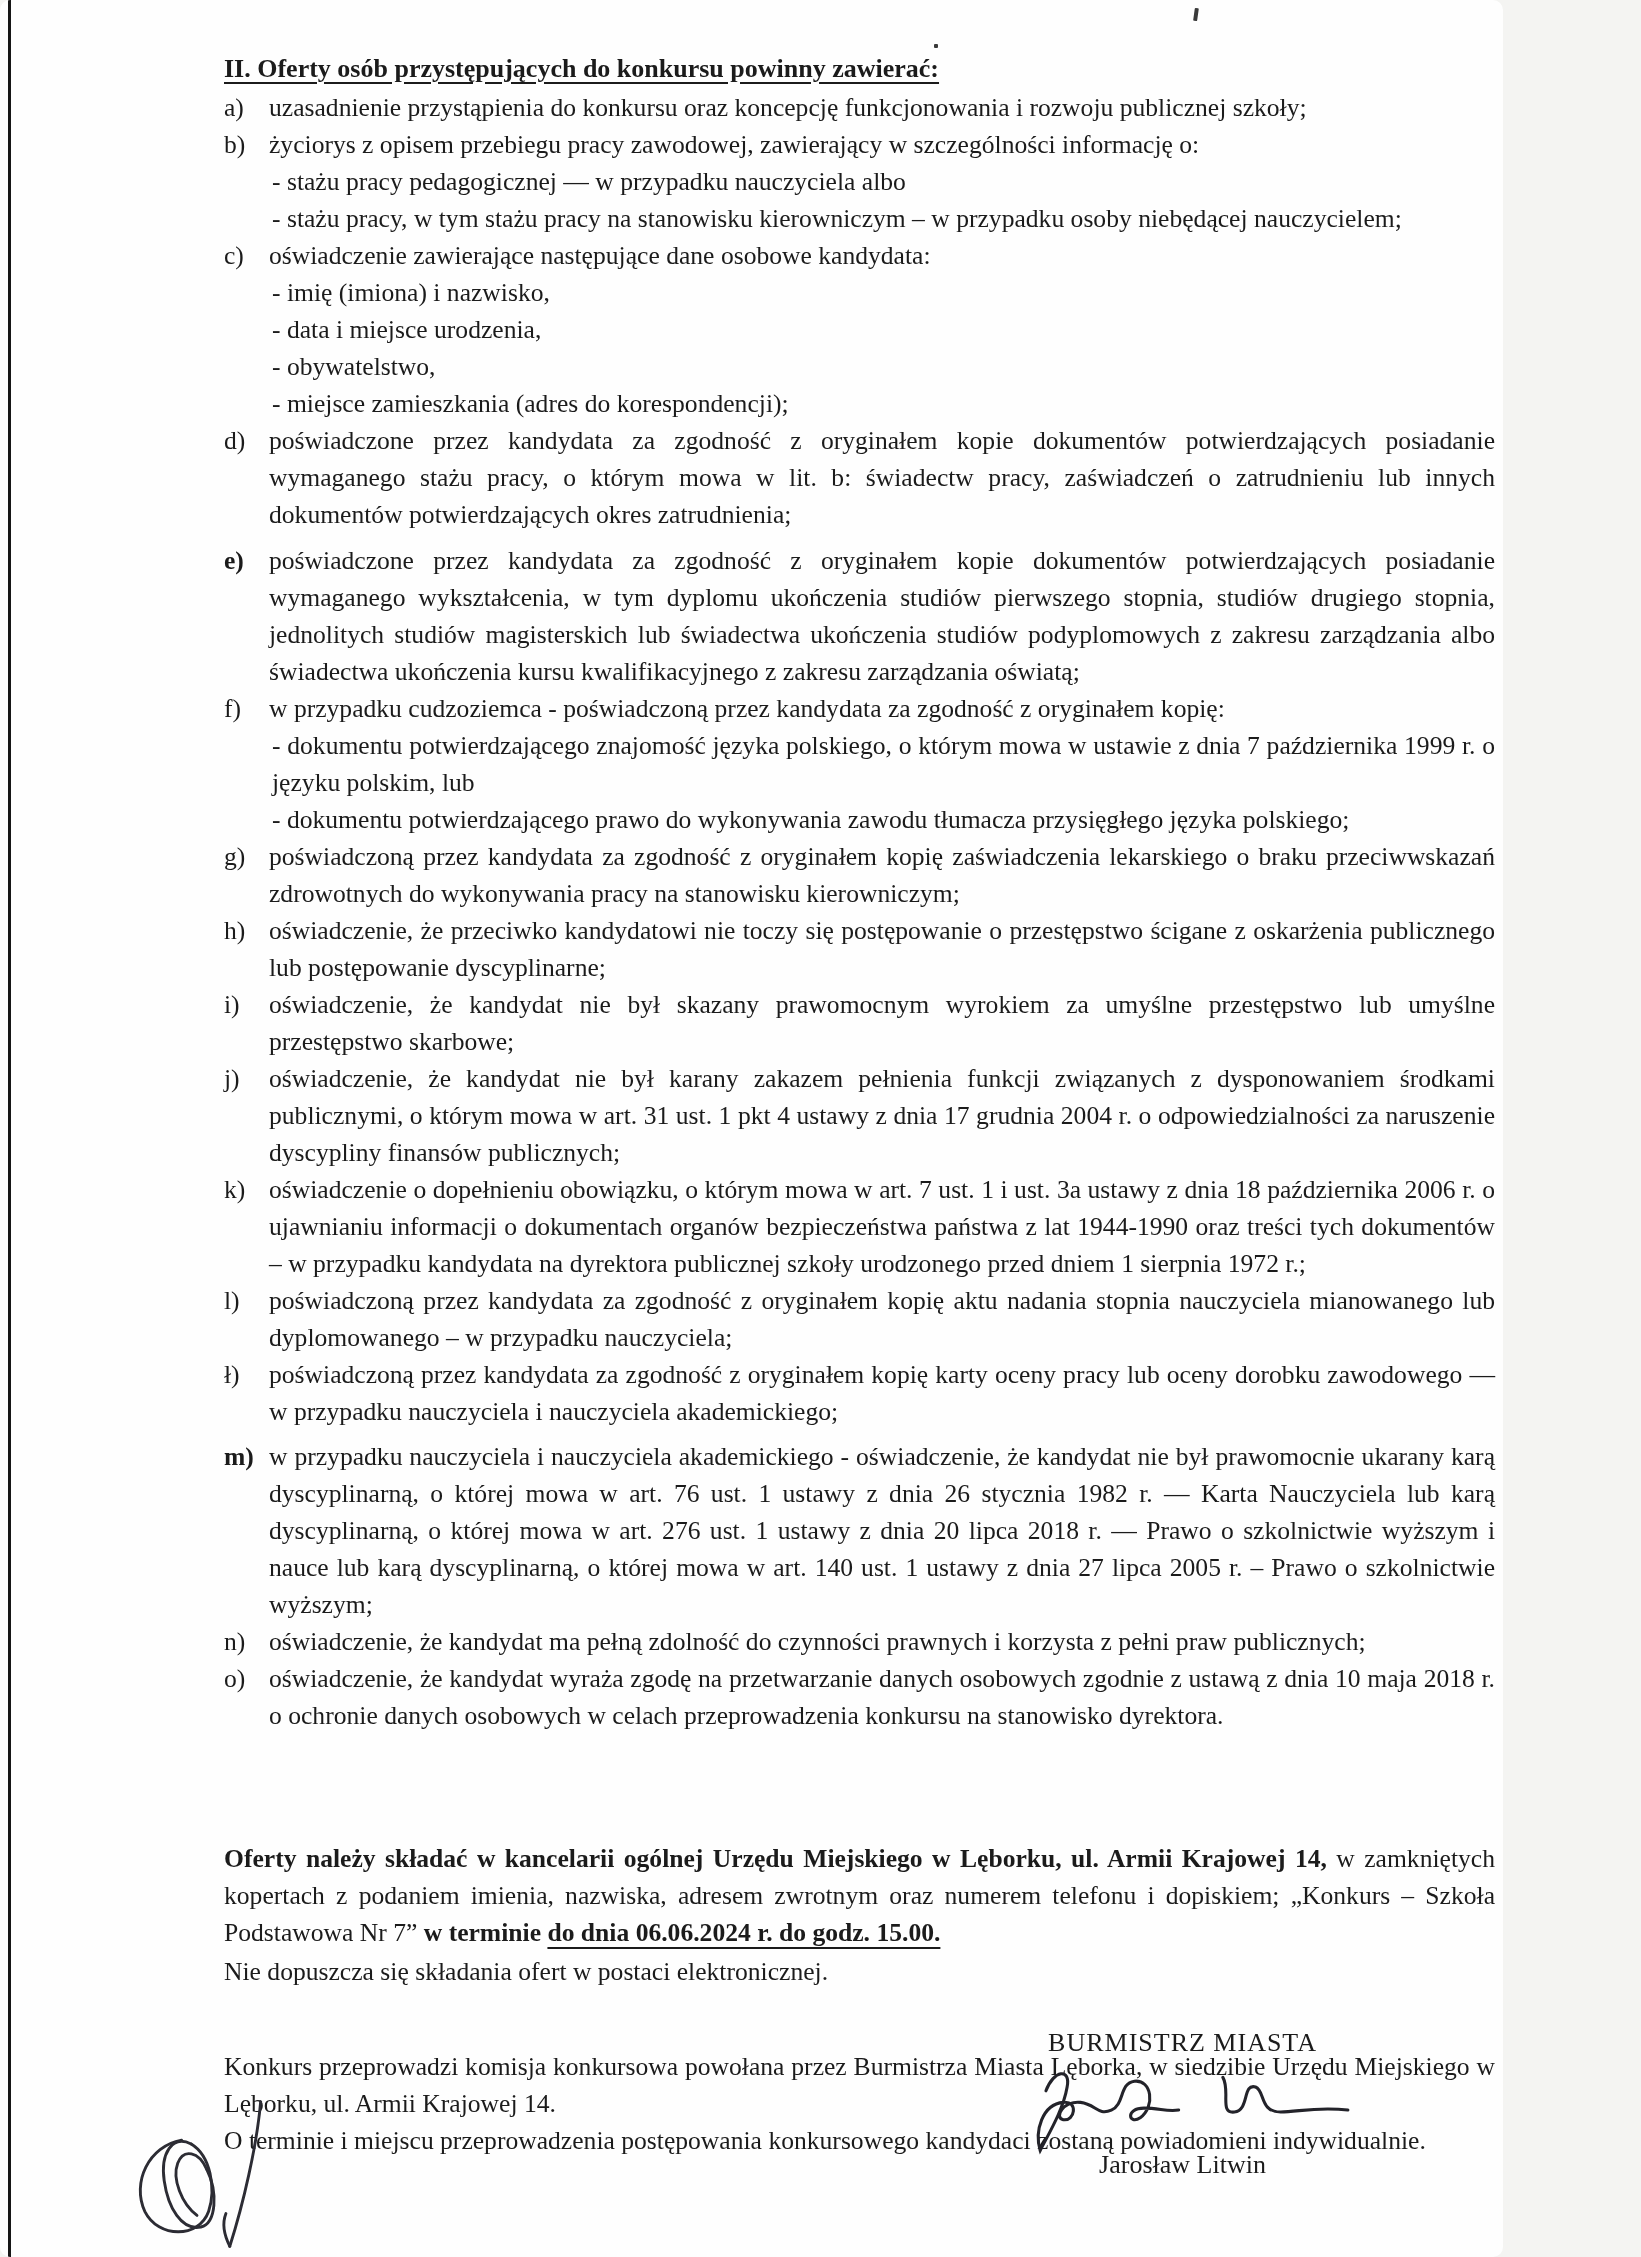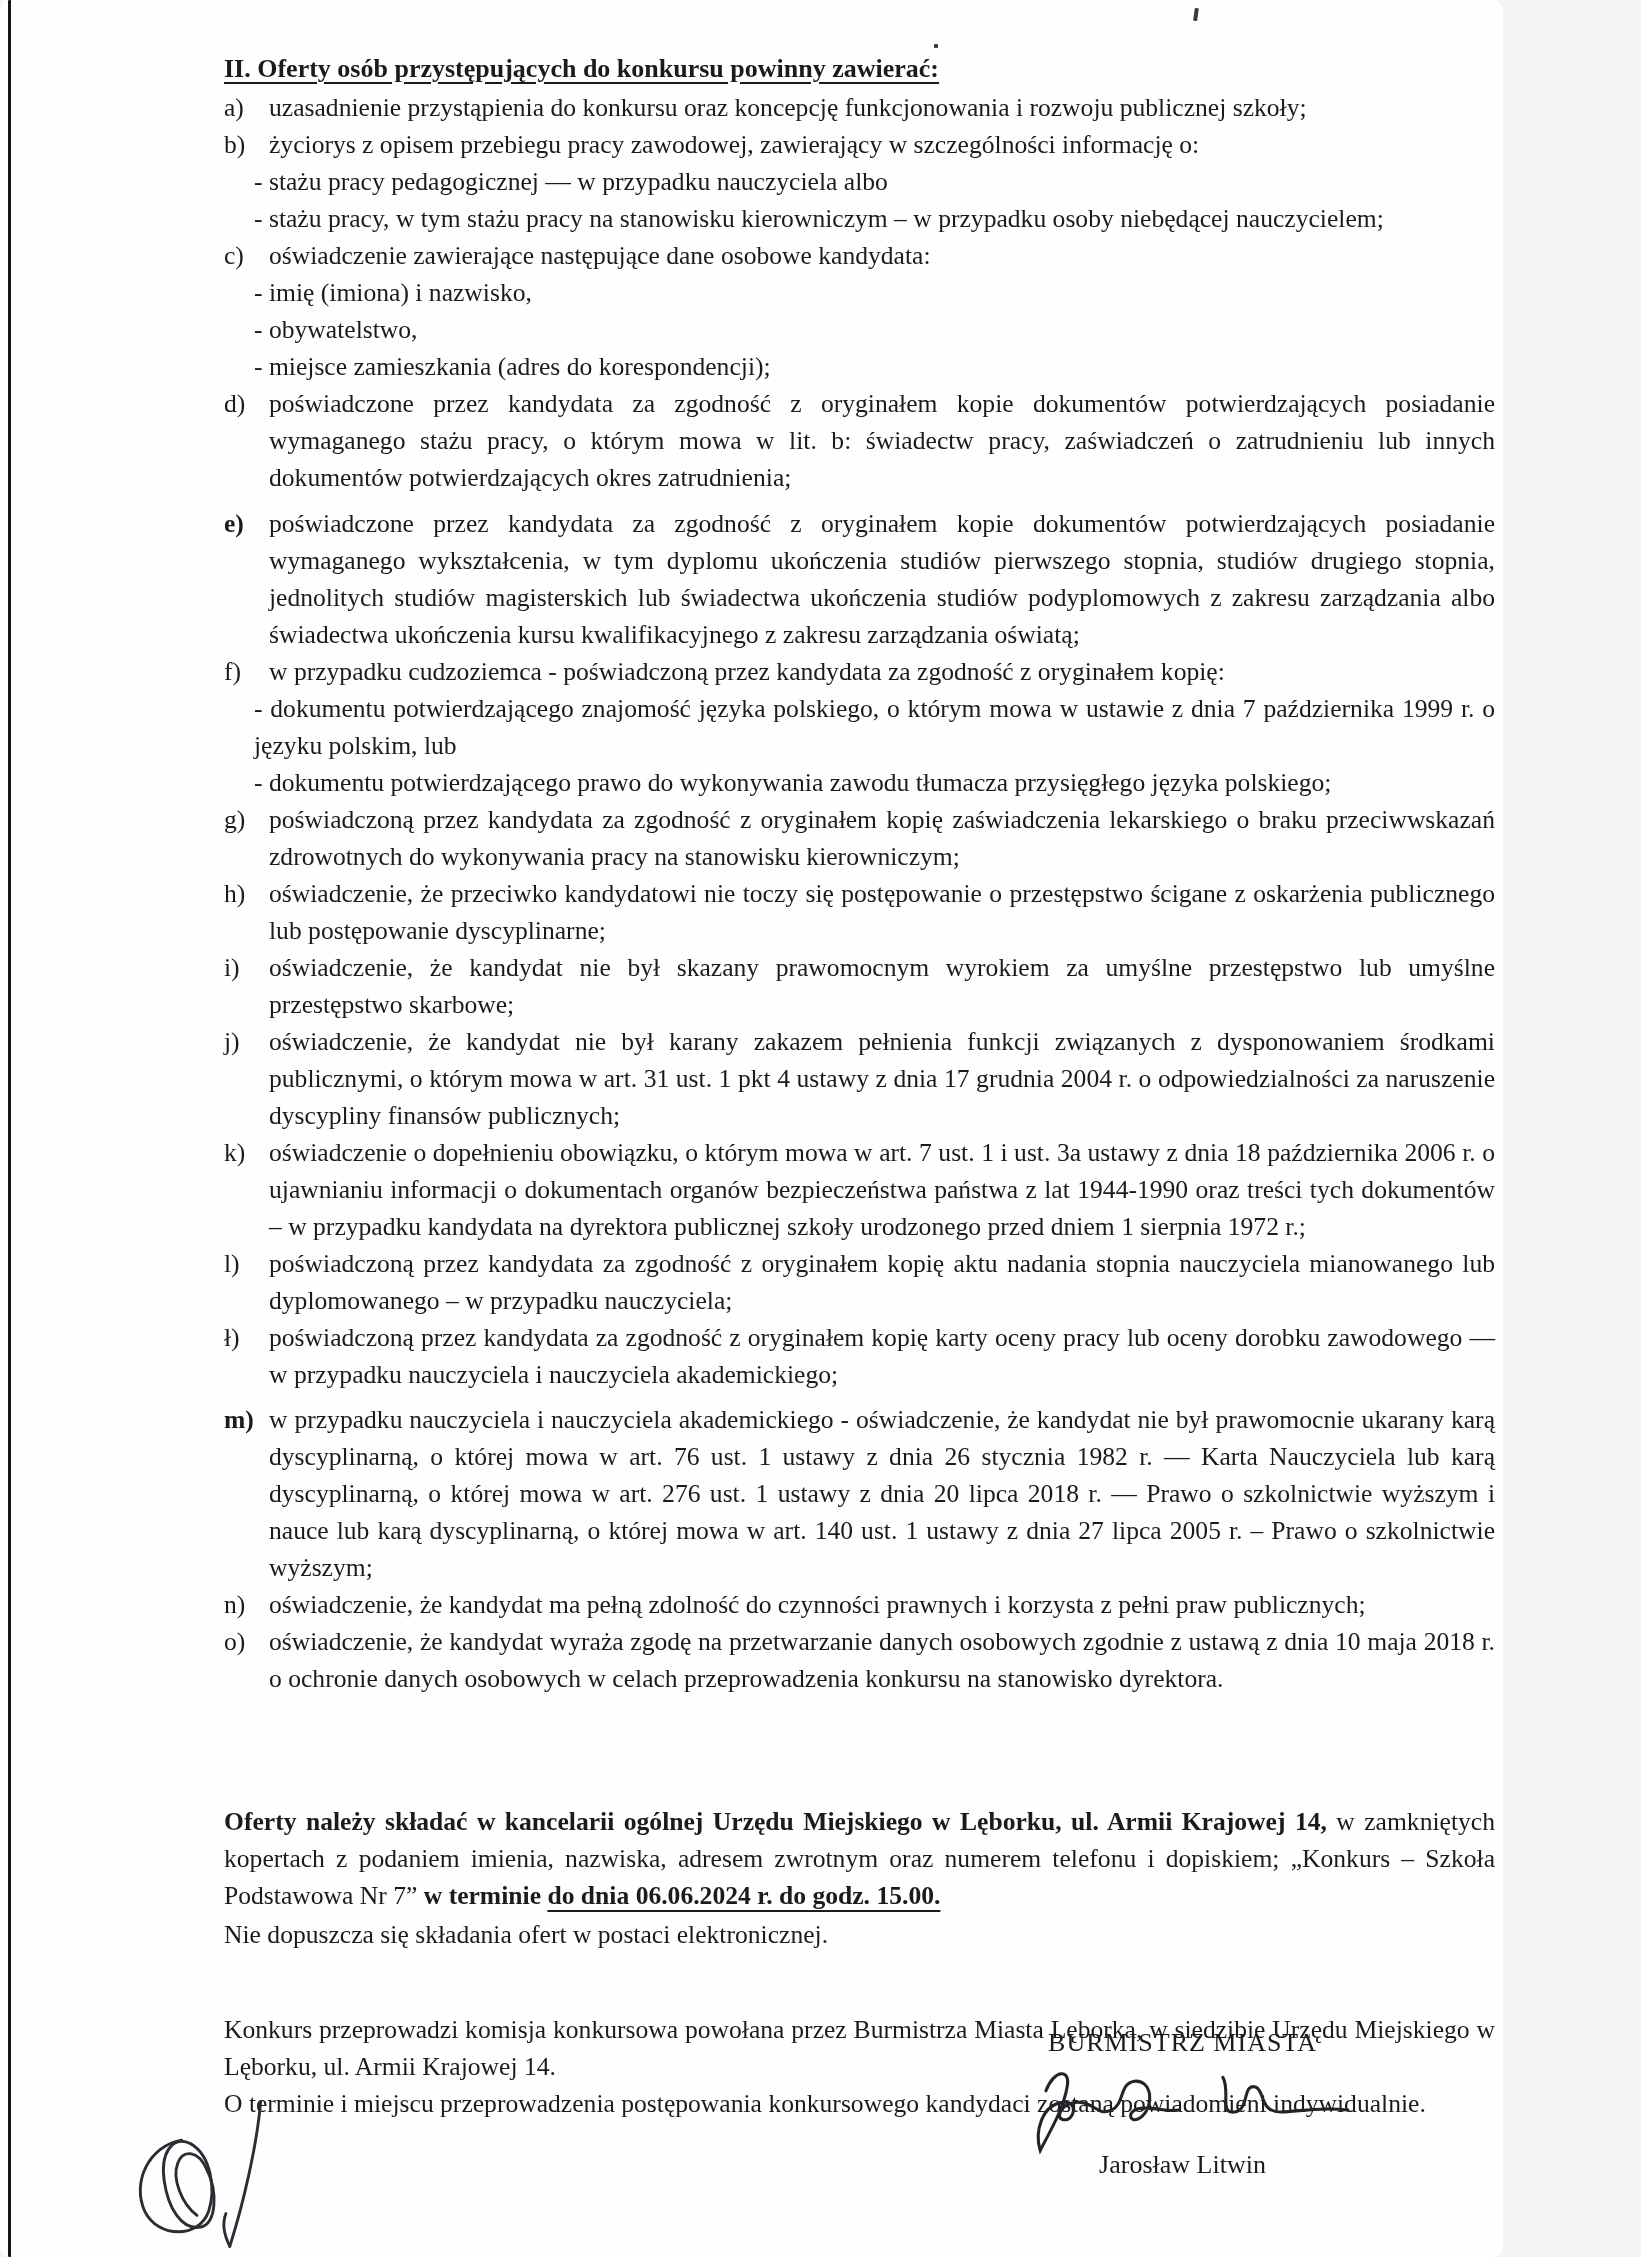--- a/index.html
+++ b/index.html
@@ -29,21 +29,21 @@
     font-weight:bold;
     text-decoration:underline;
     text-underline-offset:4.8px;
     font-size:26px;
     margin:0 0 1.9px 0;
   }
   .item{display:flex;}
   .item .lbl{flex:0 0 45px;}
   .item .lbl.b{font-weight:bold;}
   .item .txt{flex:1;text-align:justify;}
-  .sub{margin-left:30px;text-align:justify;}
+  .sub{margin-left:48px;text-align:justify;}
   .para-submit{
     margin-top:106px;
     text-align:justify;
     font-weight:bold;
   }
   .para-submit .reg{font-weight:normal;}
   .para-submit .ul{
     text-decoration:underline;
     text-decoration-thickness:2.4px;
     text-underline-offset:5.8px;
@@ -83,20 +83,21 @@
           <span class="lbl">b)</span>
           <span class="txt">życiorys z opisem przebiegu pracy zawodowej, zawierający w szczególności informację o:</span>
         </div>
         <div class="sub">- stażu pracy pedagogicznej — w przypadku nauczyciela albo</div>
         <div class="sub">- stażu pracy, w tym stażu pracy na stanowisku kierowniczym – w przypadku osoby niebędącej nauczycielem;</div>
         <div class="item">
           <span class="lbl">c)</span>
           <span class="txt">oświadczenie zawierające następujące dane osobowe kandydata:</span>
         </div>
         <div class="sub">- imię (imiona) i nazwisko,</div>
+        <div class="sub">- data i miejsce urodzenia,</div>
         <div class="sub">- obywatelstwo,</div>
         <div class="sub">- miejsce zamieszkania (adres do korespondencji);</div>
         <div class="item">
           <span class="lbl">d)</span>
           <span class="txt">poświadczone przez kandydata za zgodność z oryginałem kopie dokumentów potwierdzających posiadanie wymaganego stażu pracy, o którym mowa w lit. b: świadectw pracy, zaświadczeń o zatrudnieniu lub innych dokumentów potwierdzających okres zatrudnienia;</span>
         </div>
         <div class="item" style="margin-top: 8.7px;">
           <span class="lbl b">e)</span>
           <span class="txt">poświadczone przez kandydata za zgodność z oryginałem kopie dokumentów potwierdzających posiadanie wymaganego wykształcenia, w tym dyplomu ukończenia studiów pierwszego stopnia, studiów drugiego stopnia, jednolitych studiów magisterskich lub świadectwa ukończenia studiów podyplomowych z zakresu zarządzania albo świadectwa ukończenia kursu kwalifikacyjnego z zakresu zarządzania oświatą;</span>
         </div>

